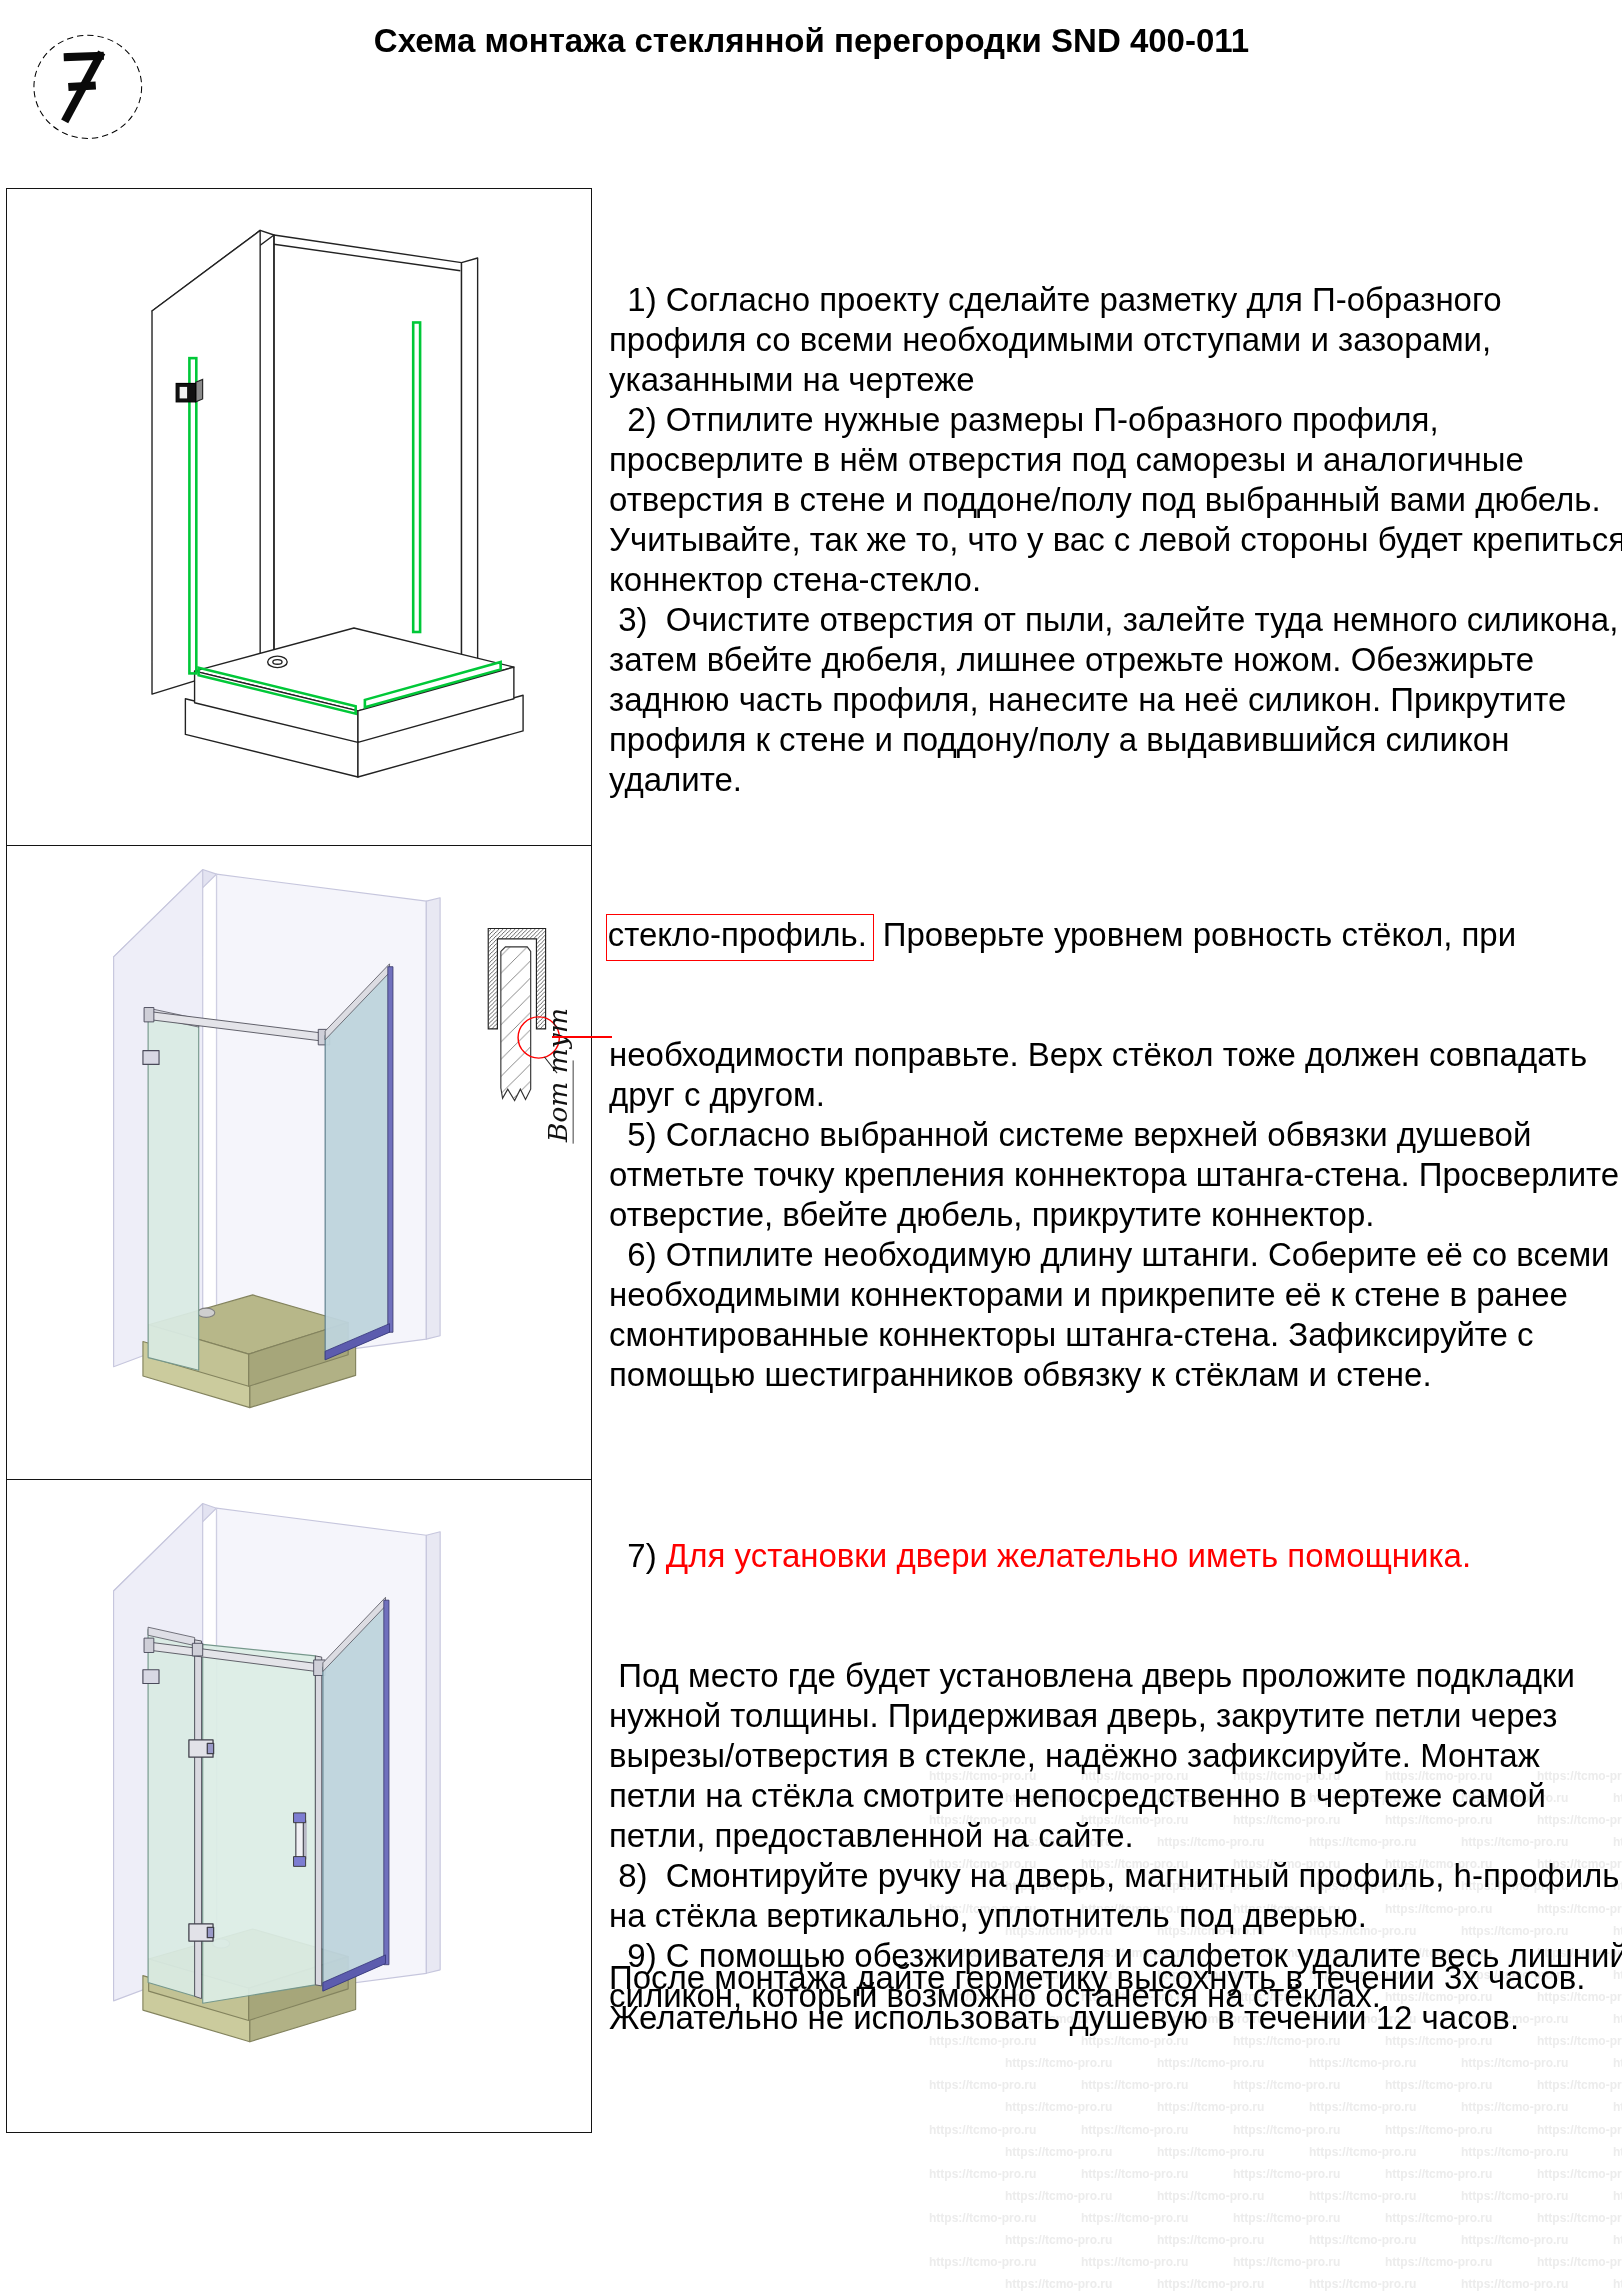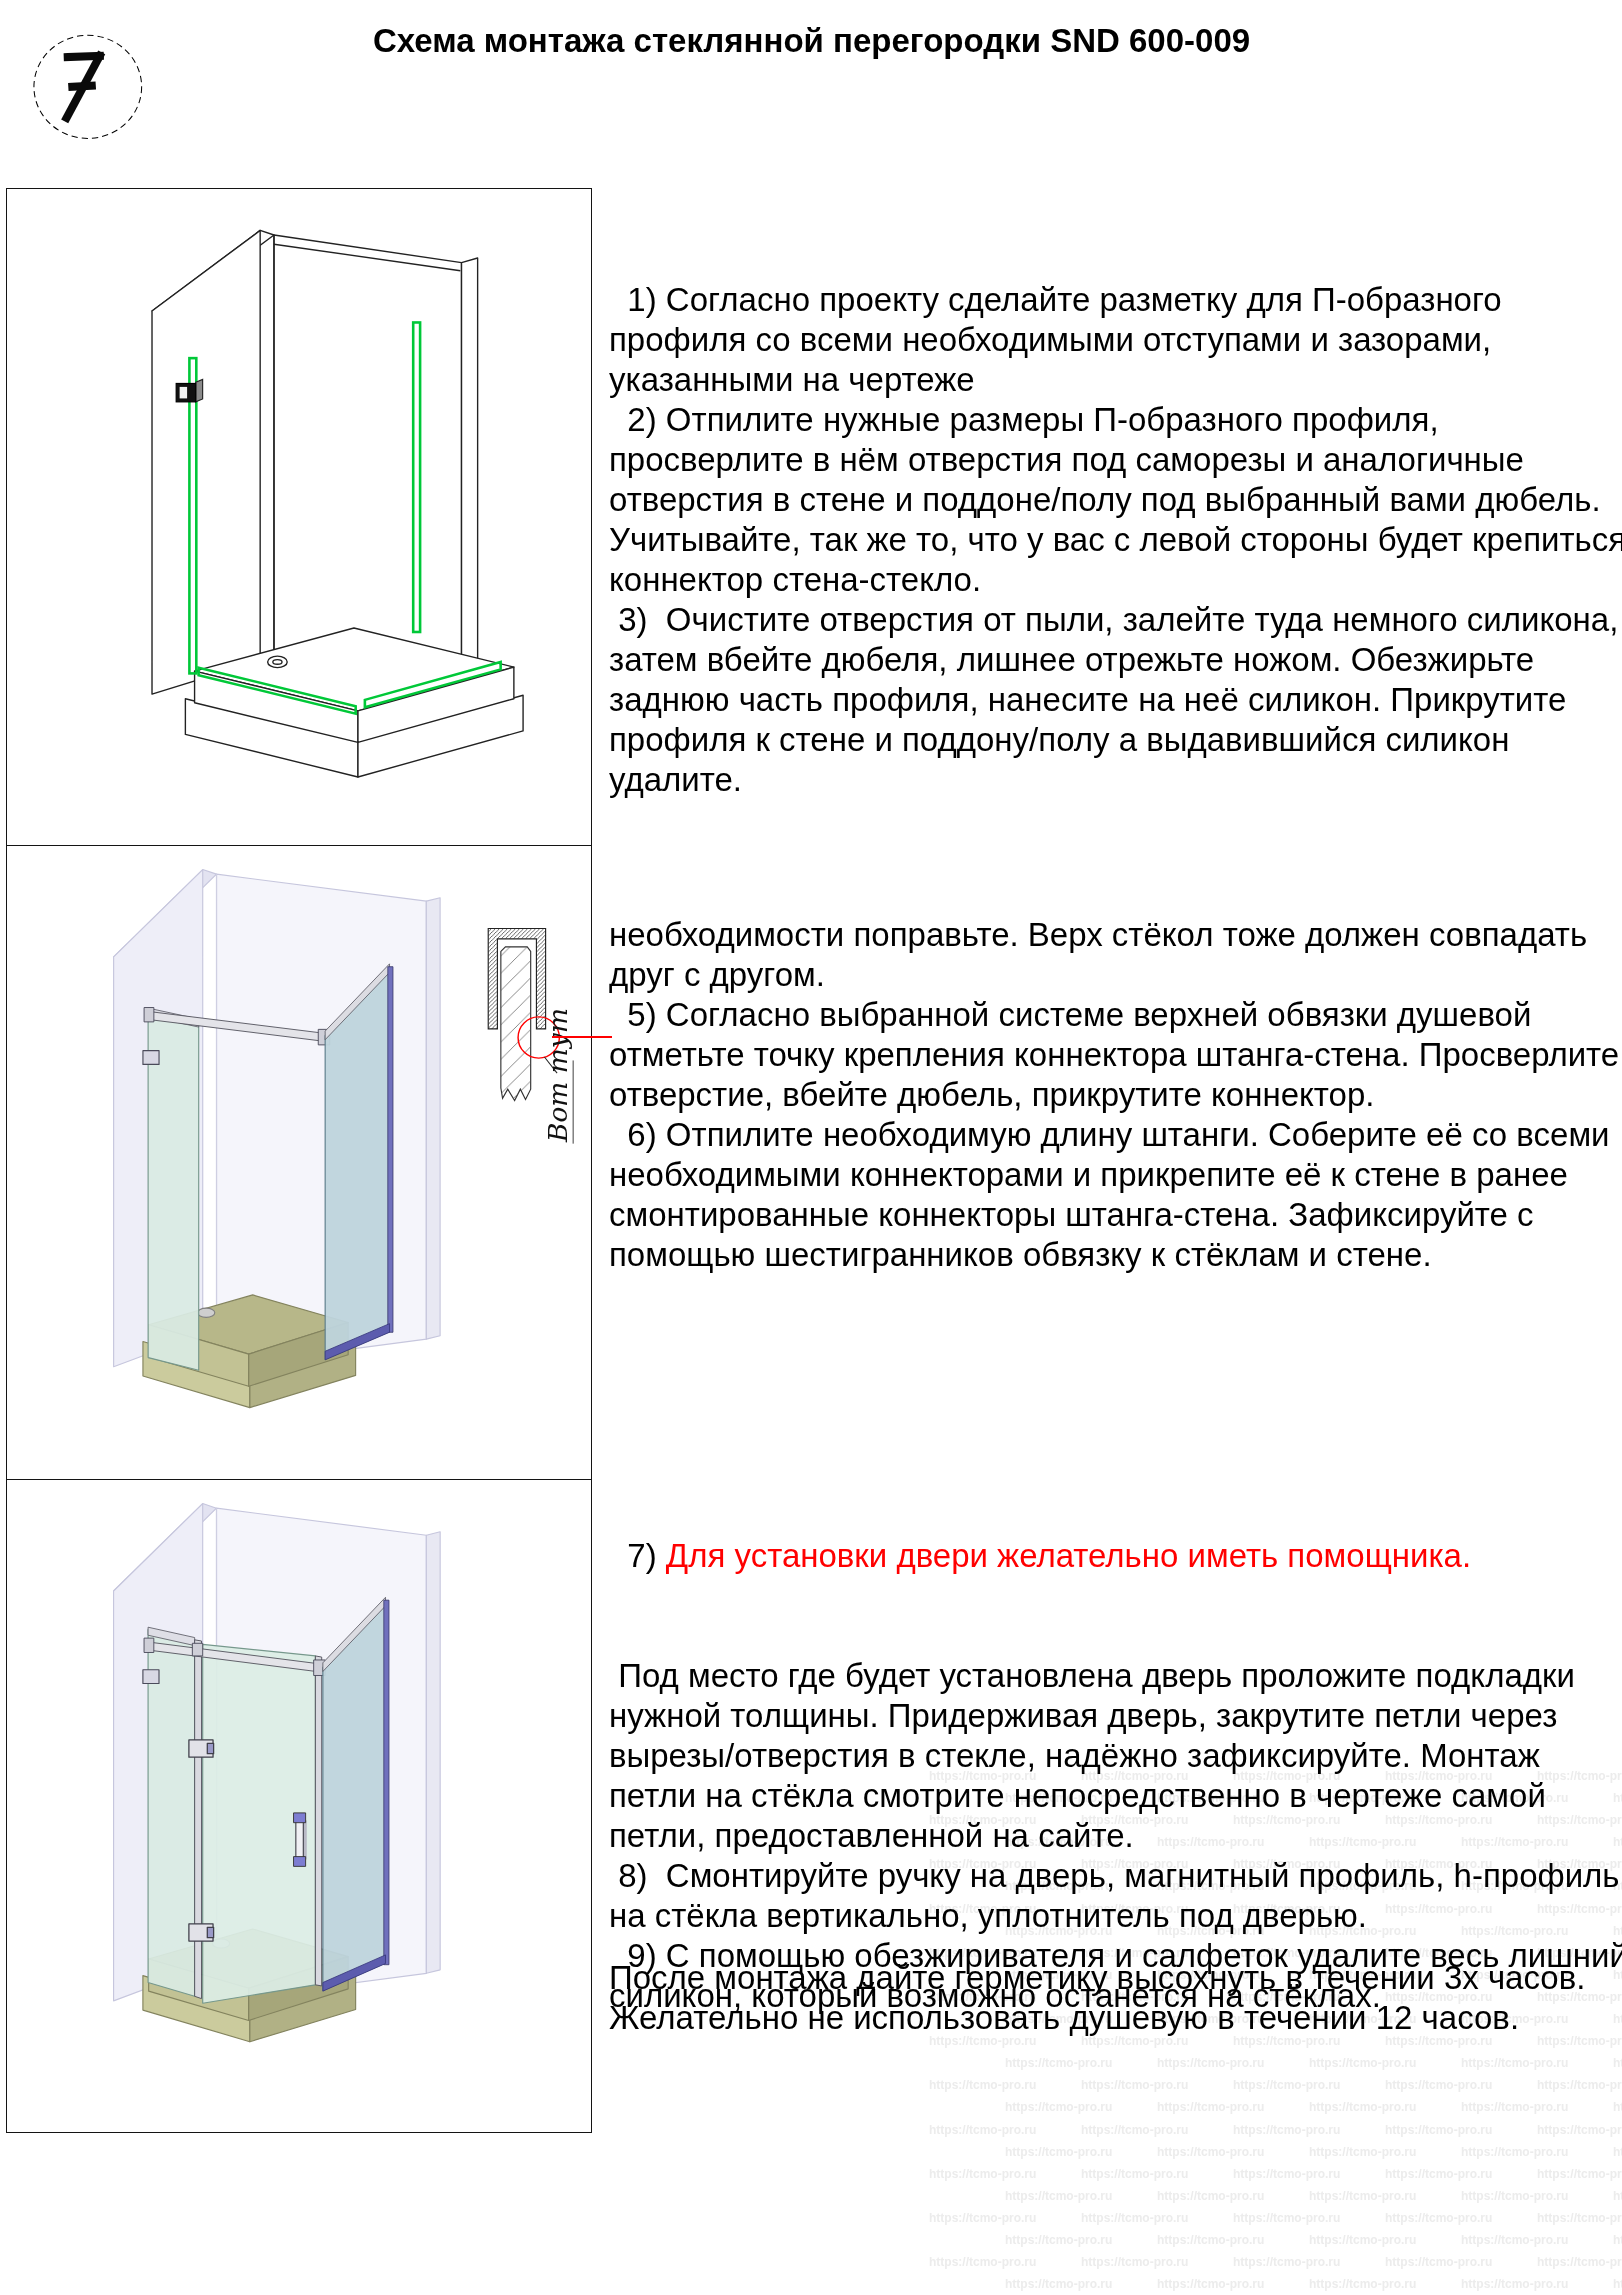--- a/index.html
+++ b/index.html
@@ -60,21 +60,21 @@
 
   <svg class="badge" viewBox="0 0 200 192">
     <ellipse cx="97" cy="94" rx="94" ry="90" fill="none" stroke="#000" stroke-width="1.8" stroke-dasharray="11 7"></ellipse>
     <g stroke="#0a0a0a" stroke-width="14" stroke-linecap="square" fill="none">
       <path d="M 62 42 L 118 40"></path>
       <path d="M 118 40 L 60 148"></path>
       <path d="M 70 94 L 104 92"></path>
     </g>
   </svg>
 
-  <div class="title">Схема монтажа стеклянной перегородки SND 600-009</div>
+  <div class="title">Схема монтажа стеклянной перегородки SND 400-011</div>
 
   <figure class="panel" id="panel-1" style="margin:0;">
     <svg viewBox="0 0 1015 1142">
       <g fill="#ffffff" stroke="#222" stroke-width="2.4" stroke-linejoin="round">
         <g>
           <polygon points="252,212 440,72 464,80 276,220"></polygon>
           <polygon points="252,212 440,72 440,820 252,878"></polygon>
         </g>
         <g>
           <polygon points="464,80 790,128 790,826 464,884"></polygon>
@@ -234,20 +234,21 @@
 Учитывайте, так же то, что у вас с левой стороны будет крепиться
 коннектор стена-стекло.
  3)  Очистите отверстия от пыли, залейте туда немного силикона,
 затем вбейте дюбеля, лишнее отрежьте ножом. Обезжирьте
 заднюю часть профиля, нанесите на неё силикон. Прикрутите
 профиля к стене и поддону/полу а выдавившийся силикон
 удалите.</div>
   </div>
 
   <div class="txt" id="block-2">
+    <div><span class="boxed-phrase">стекло-профиль.</span><span> Проверьте уровнем ровность стёкол, при</span></div>
     <div>необходимости поправьте. Верх стёкол тоже должен совпадать
 друг с другом.
   5) Согласно выбранной системе верхней обвязки душевой
 отметьте точку крепления коннектора штанга-стена. Просверлите
 отверстие, вбейте дюбель, прикрутите коннектор.
   6) Отпилите необходимую длину штанги. Соберите её со всеми
 необходимыми коннекторами и прикрепите её к стене в ранее
 смонтированные коннекторы штанга-стена. Зафиксируйте с
 помощью шестигранников обвязку к стёклам и стене.</div>
   </div>

